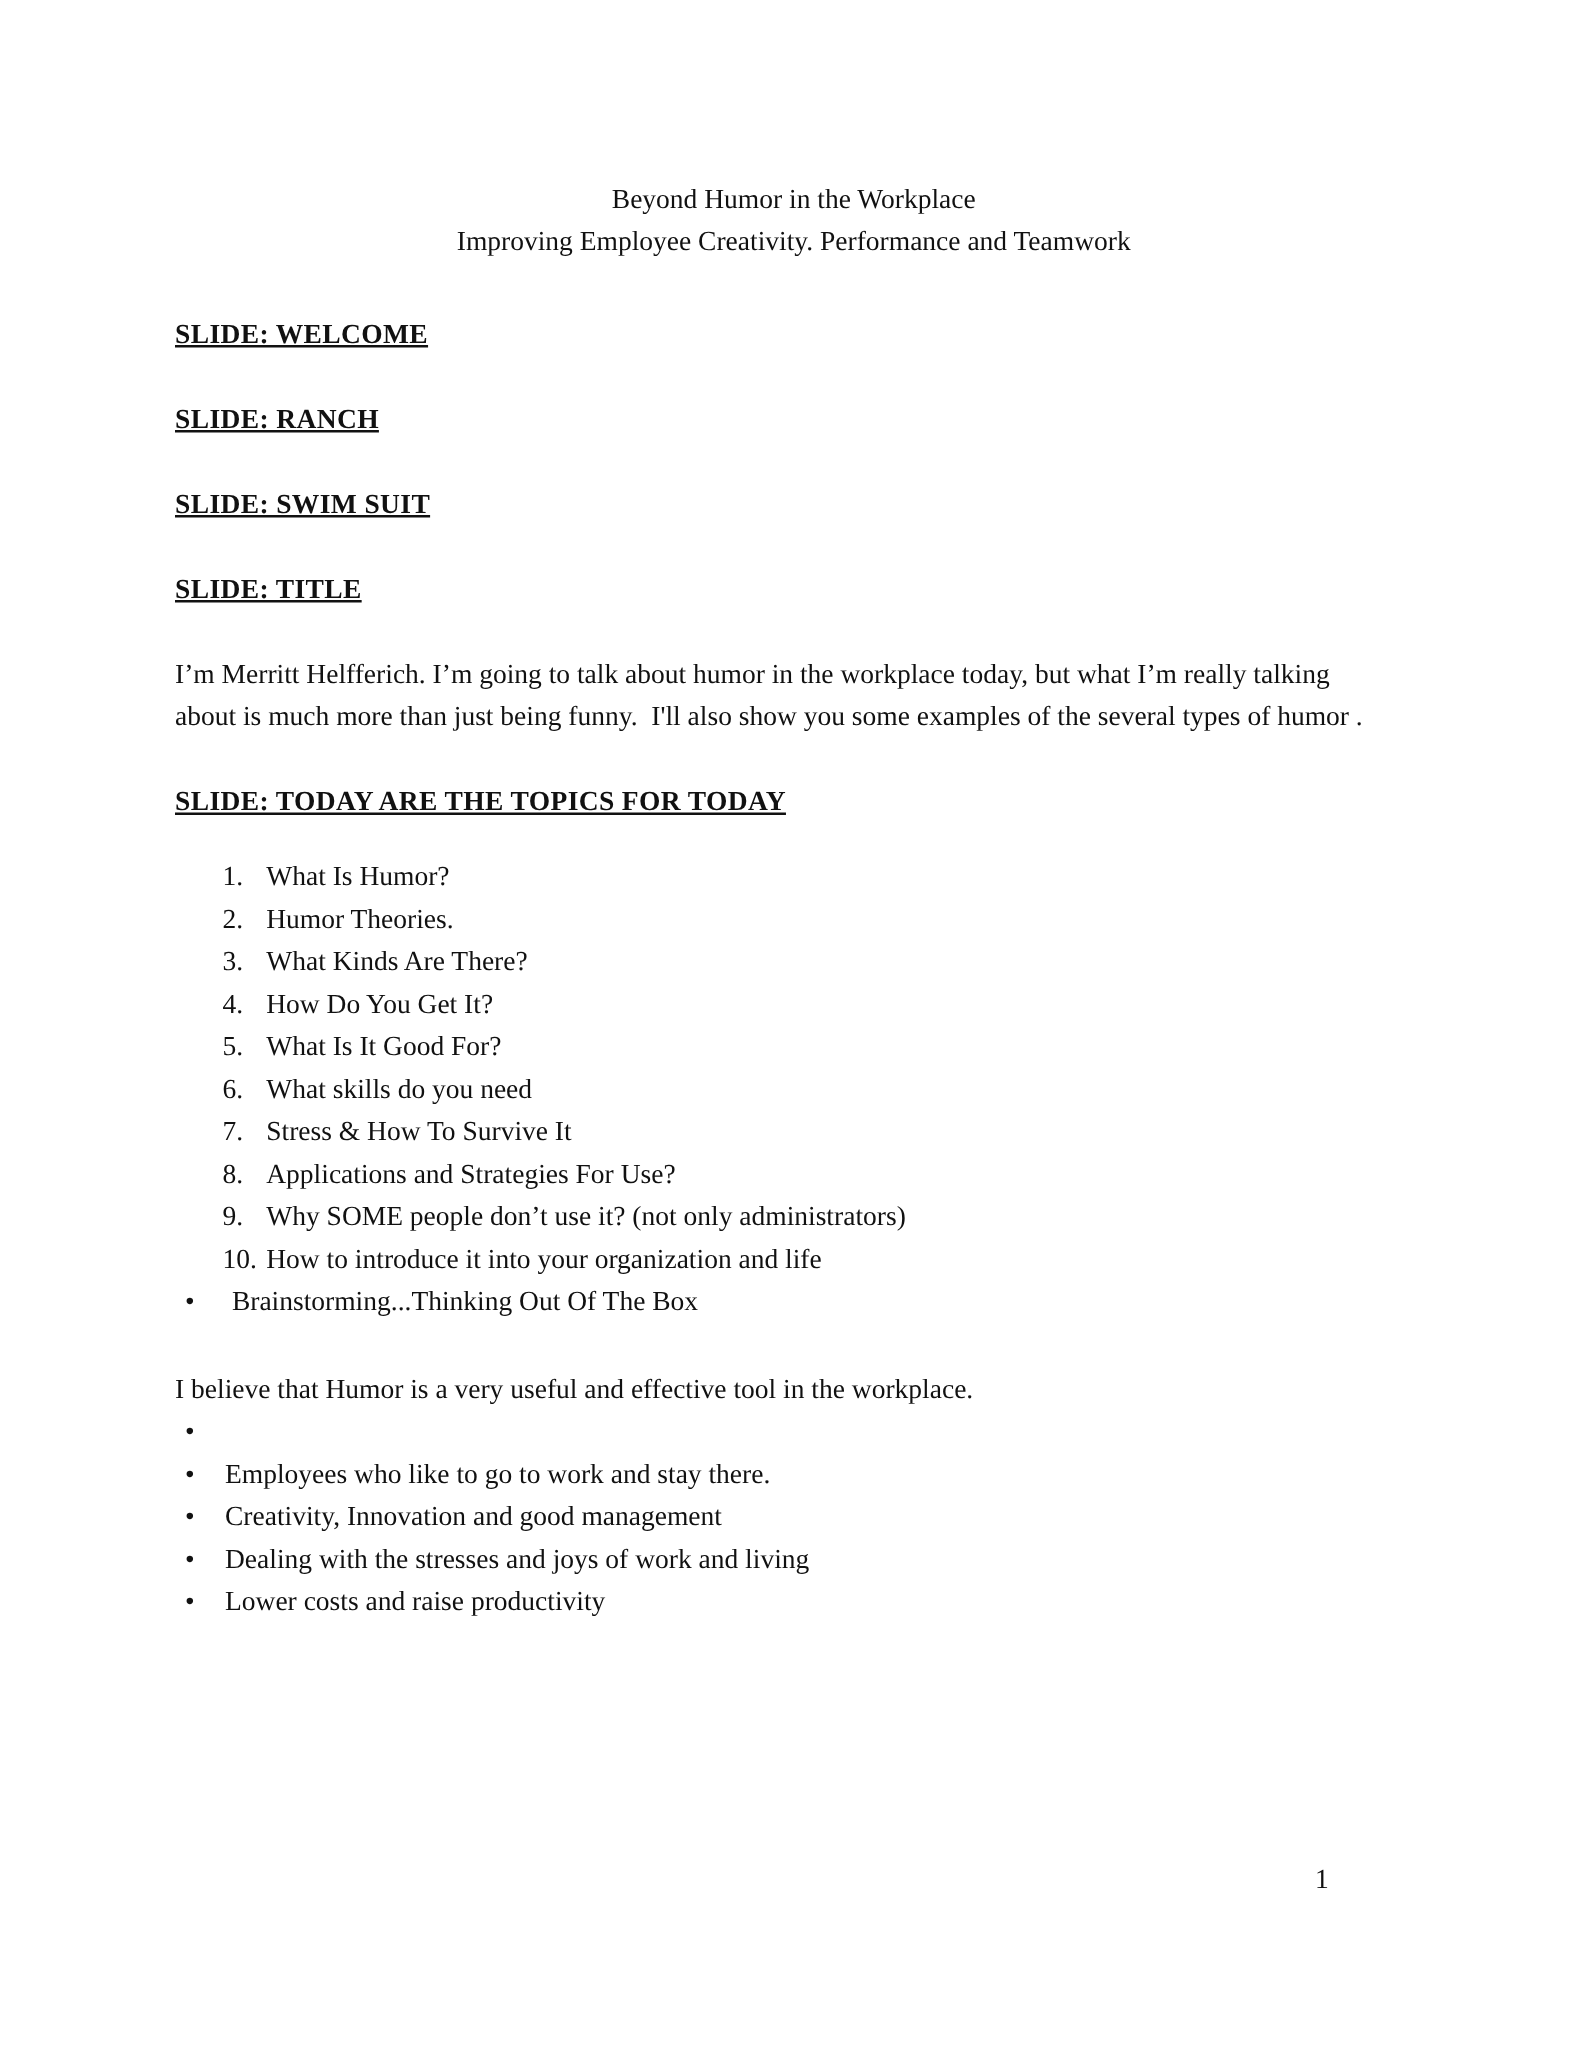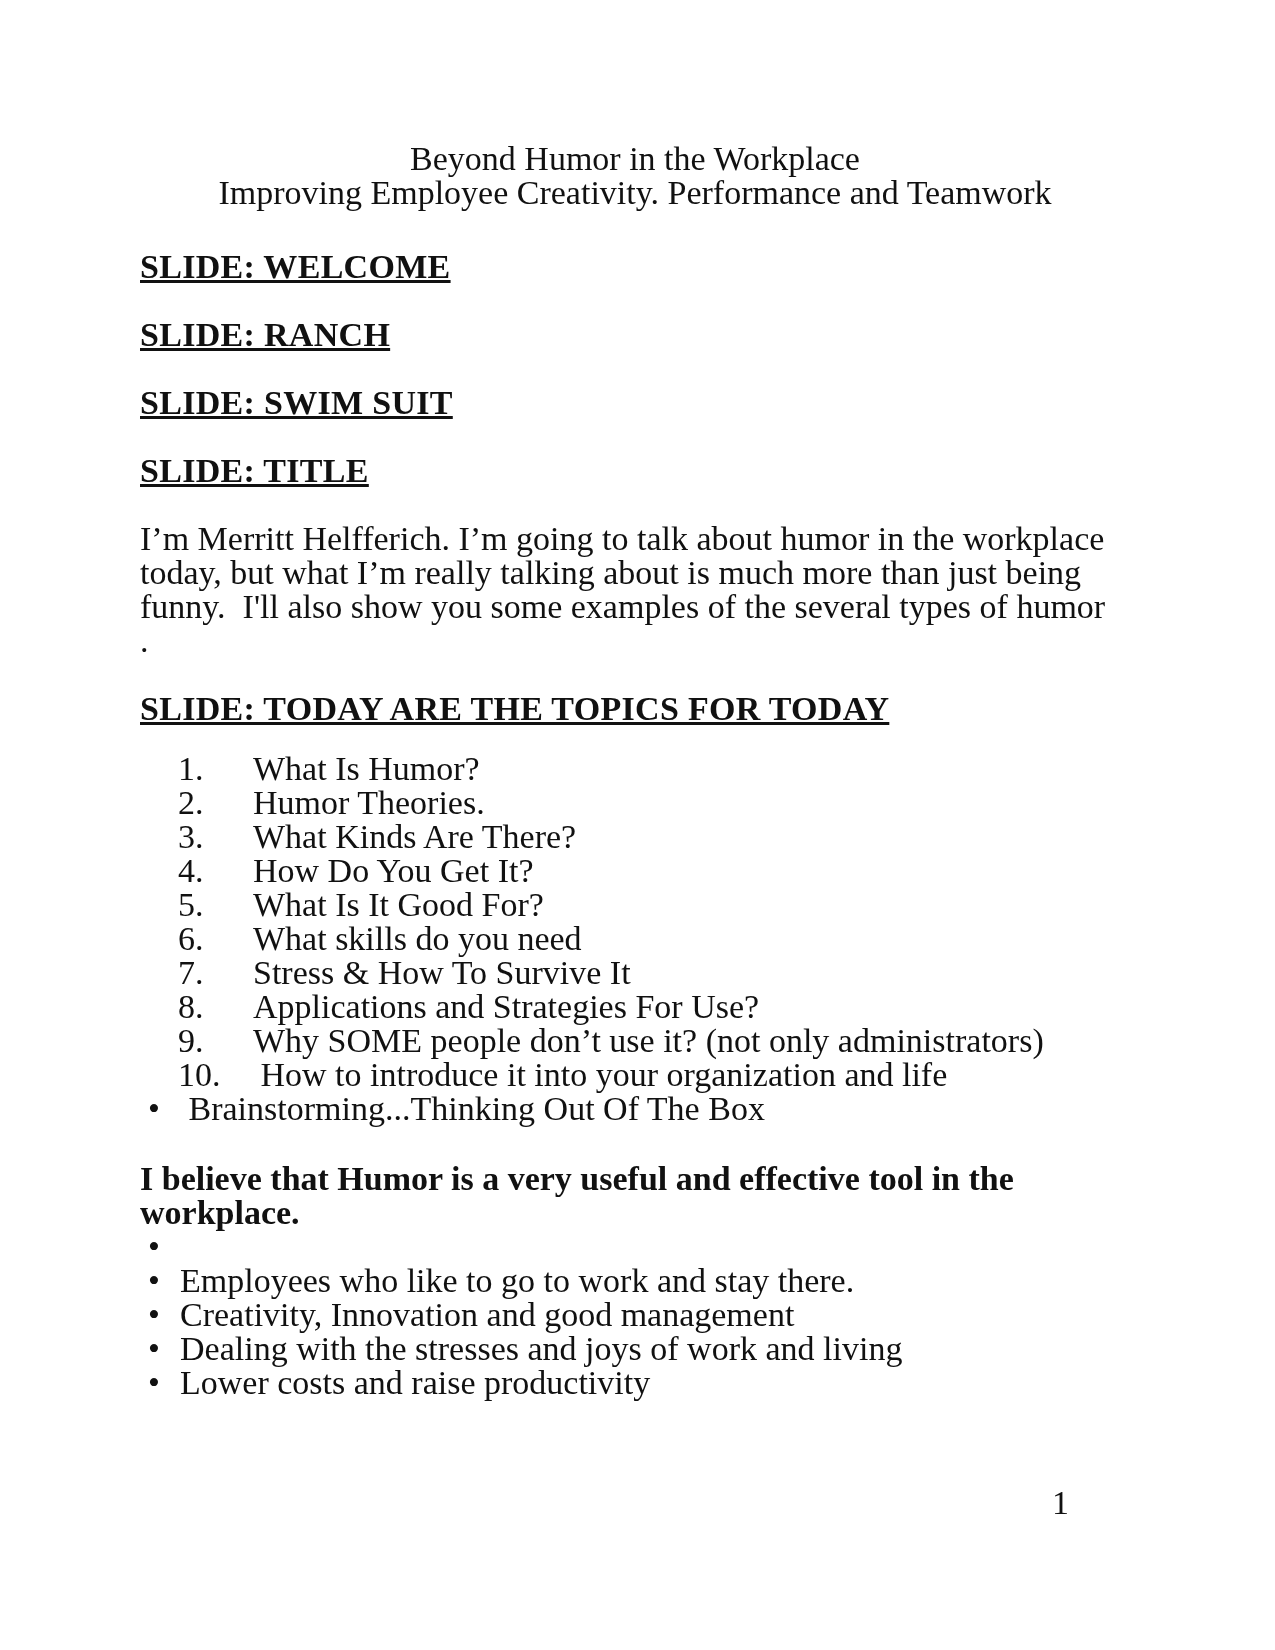--- a/index.html
+++ b/index.html
@@ -9,21 +9,21 @@
   }
   .page {
     position: relative;
     width: 1275px;
     height: 1650px;
     box-sizing: border-box;
     padding: 142px 145px 0 140px;
     background: #ffffff;
     color: #111111;
     font-family: "Liberation Serif", "DejaVu Serif", serif;
-    font-size: 34px;
+    font-size: 22px;
     line-height: 34px;
     overflow: hidden;
   }
   .title-block {
     text-align: center;
     margin: 0 0 40px 0;
   }
   .slide-heading {
     font-weight: bold;
     text-decoration: underline;
@@ -32,36 +32,34 @@
   }
   .slide-heading.topics {
     margin-bottom: 26px;
   }
   .para {
     margin: 0 12px 34px 0;
     white-space: pre-wrap;
   }
   .para.believe {
     margin: 36px 0 0 0;
-    font-weight: bold;
   }
   .numbered-list {
     padding-left: 38px;
     margin: 0;
   }
   .num-item {
     display: flex;
   }
   .num-item .num {
     flex: 0 0 auto;
     min-width: 35px;
   }
   .num-item .txt {
     white-space: pre-wrap;
-    margin-left: 40px;
   }
   .bullet-item {
     display: flex;
     padding-left: 8px;
   }
   .bullet-item .bullet {
     flex: 0 0 32px;
     width: 32px;
   }
   .bullet-item .btxt {

